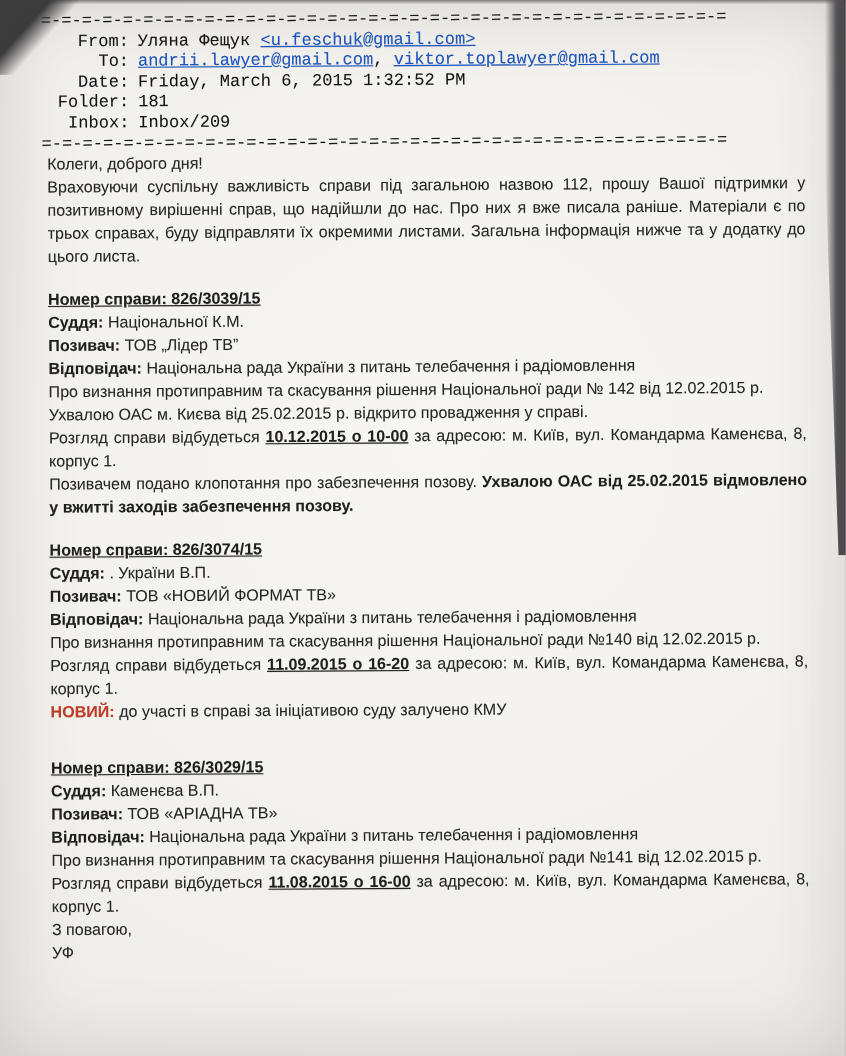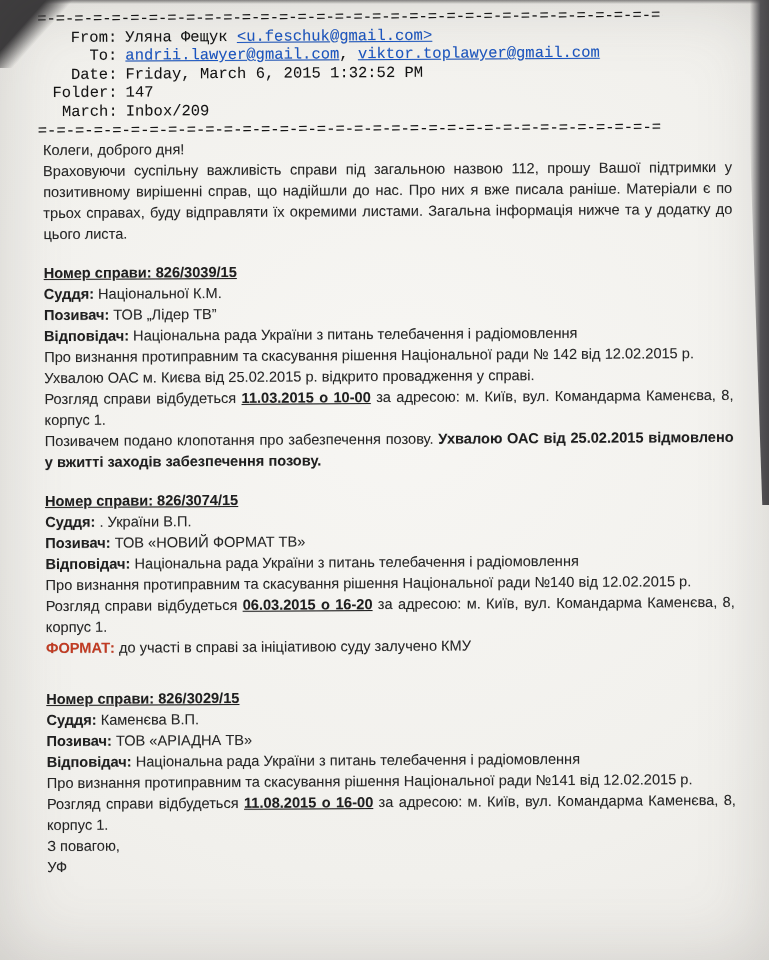--- a/index.html
+++ b/index.html
@@ -88,55 +88,55 @@
 <a class="maillink">viktor.toplawyer@gmail.com</a></span>
       </div>
 
       <div class="hrow">
         <span class="hlabel">Date:</span>
         <span class="hval">Friday, March 6, 2015 1:32:52 PM</span>
       </div>
 
       <div class="hrow">
         <span class="hlabel">Folder:</span>
-        <span class="hval">147</span>
+        <span class="hval">181</span>
       </div>
 
       <div class="hrow">
-        <span class="hlabel">March:</span>
+        <span class="hlabel">Inbox:</span>
         <span class="hval">Inbox/209</span>
       </div>
 
       <div class="sep">=-=-=-=-=-=-=-=-=-=-=-=-=-=-=-=-=-=-=-=-=-=-=-=-=-=-=-=-=-=-=-=-=-=-=-=-=-=-=-</div>
     </div>
 
     <div class="emailbody">
       <p class="greeting">Колеги, доброго дня!</p>
 
       <p class="intro p-just">Враховуючи суспільну важливість справи під загальною назвою 112, прошу Вашої підтримки у позитивному вирішенні справ, що надійшли до нас. Про них я вже писала раніше. Матеріали є по трьох справах, буду відправляти їх окремими листами. Загальна інформація нижче та у додатку до цього листа.</p>
 
       <div class="case">
         <p class="p-just"><span class="seg-bu">Номер справи: 826/3039/15</span></p>
         <p class="p-just"><span class="seg-b">Суддя:</span><span class="seg-n"> Національної К.М.</span></p>
         <p class="p-just"><span class="seg-b">Позивач:</span><span class="seg-n"> ТОВ „Лідер ТВ”</span></p>
         <p class="p-just"><span class="seg-b">Відповідач:</span><span class="seg-n"> Національна рада України з питань телебачення і радіомовлення</span></p>
         <p class="p-just"><span class="seg-n">Про визнання протиправним та скасування рішення Національної ради № 142 від 12.02.2015 р.</span></p>
         <p class="p-just"><span class="seg-n">Ухвалою ОАС м. Києва від 25.02.2015 р. відкрито провадження у справі.</span></p>
-        <p class="p-just"><span class="seg-n">Розгляд справи відбудеться </span><span class="seg-bu">11.03.2015 о 10-00</span><span class="seg-n"> за адресою: м. Київ, вул. Командарма Каменєва, 8, корпус 1.</span></p>
+        <p class="p-just"><span class="seg-n">Розгляд справи відбудеться </span><span class="seg-bu">10.12.2015 о 10-00</span><span class="seg-n"> за адресою: м. Київ, вул. Командарма Каменєва, 8, корпус 1.</span></p>
         <p class="p-just"><span class="seg-n">Позивачем подано клопотання про забезпечення позову. </span><span class="seg-b">Ухвалою ОАС від 25.02.2015 відмовлено у вжитті заходів забезпечення позову.</span></p>
       </div>
 
       <div class="case">
         <p class="p-just"><span class="seg-bu">Номер справи: 826/3074/15</span></p>
         <p class="p-just"><span class="seg-b">Суддя:</span><span class="seg-n"> . України В.П.</span></p>
         <p class="p-just"><span class="seg-b">Позивач:</span><span class="seg-n"> ТОВ «НОВИЙ ФОРМАТ ТВ»</span></p>
         <p class="p-just"><span class="seg-b">Відповідач:</span><span class="seg-n"> Національна рада України з питань телебачення і радіомовлення</span></p>
         <p class="p-just"><span class="seg-n">Про визнання протиправним та скасування рішення Національної ради №140 від 12.02.2015 р.</span></p>
-        <p class="p-just"><span class="seg-n">Розгляд справи відбудеться </span><span class="seg-bu">06.03.2015 о 16-20</span><span class="seg-n"> за адресою: м. Київ, вул. Командарма Каменєва, 8, корпус 1.</span></p>
-        <p class="p-just"><span class="seg-red">ФОРМАТ:</span><span class="seg-n"> до участі в справі за ініціативою суду залучено КМУ</span></p>
+        <p class="p-just"><span class="seg-n">Розгляд справи відбудеться </span><span class="seg-bu">11.09.2015 о 16-20</span><span class="seg-n"> за адресою: м. Київ, вул. Командарма Каменєва, 8, корпус 1.</span></p>
+        <p class="p-just"><span class="seg-red">НОВИЙ:</span><span class="seg-n"> до участі в справі за ініціативою суду залучено КМУ</span></p>
       </div>
 
       <div class="case case-last">
         <p class="p-just"><span class="seg-bu">Номер справи: 826/3029/15</span></p>
         <p class="p-just"><span class="seg-b">Суддя:</span><span class="seg-n"> Каменєва В.П.</span></p>
         <p class="p-just"><span class="seg-b">Позивач:</span><span class="seg-n"> ТОВ «АРІАДНА ТВ»</span></p>
         <p class="p-just"><span class="seg-b">Відповідач:</span><span class="seg-n"> Національна рада України з питань телебачення і радіомовлення</span></p>
         <p class="p-just"><span class="seg-n">Про визнання протиправним та скасування рішення Національної ради №141 від 12.02.2015 р.</span></p>
         <p class="p-just"><span class="seg-n">Розгляд справи відбудеться </span><span class="seg-bu">11.08.2015 о 16-00</span><span class="seg-n"> за адресою: м. Київ, вул. Командарма Каменєва, 8, корпус 1.</span></p>
       </div>

